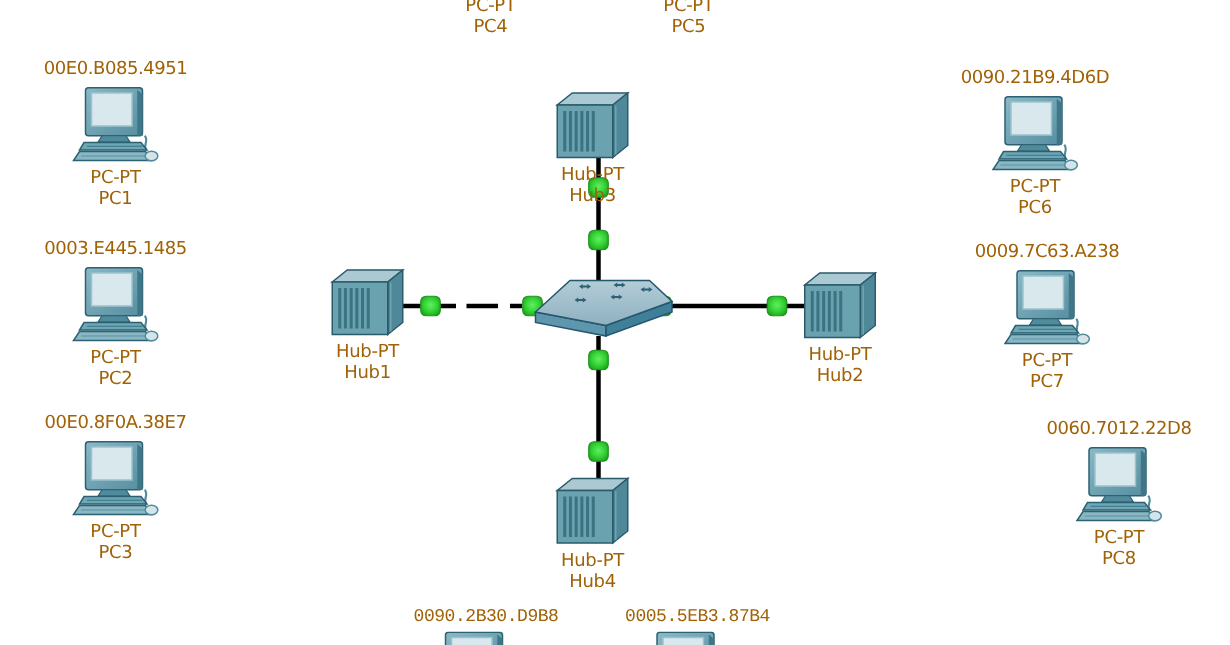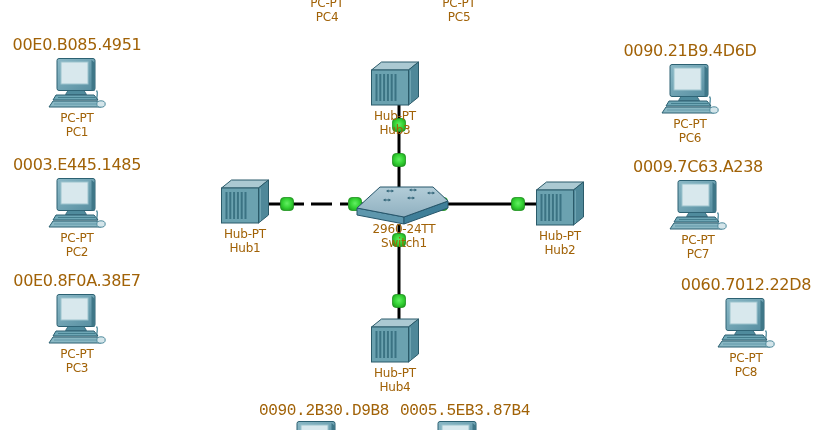--- a/index.html
+++ b/index.html
@@ -7,21 +7,21 @@
     position:relative;width:820px;height:430px;background:#ffffff;
     overflow:hidden;color:#a16207;
     font-family:"DejaVu Sans","Liberation Sans",sans-serif;
   }
   #links{position:absolute;left:0;top:0;z-index:1;}
   .node{
     position:absolute;display:flex;flex-direction:column;align-items:center;
     z-index:2;width:120px;
   }
   .mac{
-    font-size:16px;line-height:14px;white-space:nowrap;
+    font-size:12px;line-height:14px;white-space:nowrap;
     margin-bottom:6px;letter-spacing:-0.3px;
   }
   .names{display:flex;flex-direction:column;align-items:center;}
   .dlabel{font-size:12px;line-height:14px;white-space:nowrap;letter-spacing:-0.2px;}
   .icon-pc{width:58px;height:53px;display:block;}
   .icon-hub{width:50px;height:46px;display:block;}
   .icon-switch{width:96px;height:46px;display:block;}
   .pcn .names{margin-top:0px;}
   .hubn .names{margin-top:2px;}
   .sw .names{margin-top:-5px;}
@@ -217,24 +217,20 @@
     <div class="names">
         <div class="dlabel">Hub-PT</div>
     <div class="dlabel">Hub4</div>
       </div>
   </div>
 
   <div class="node sw" style="left:334px;top:181px;width:140px">
     <svg class="icon-switch" viewBox="0 0 96 46">
         <use href="#sym-switch"></use>
       </svg>
-    <div class="names">
-        <div class="dlabel">2960-24TT</div>
-    <div class="dlabel">Switch1</div>
-      </div>
   </div>
 
   <div class="node pcb" style="left:264px;top:404px">
     <div class="mac">0090.2B30.D9B8</div>
     <svg class="icon-pc" viewBox="0 0 58 53">
         <use href="#sym-pc"></use>
       </svg>
   </div>
   <div class="node pcb" style="left:405px;top:404px">
     <div class="mac">0005.5EB3.87B4</div>

